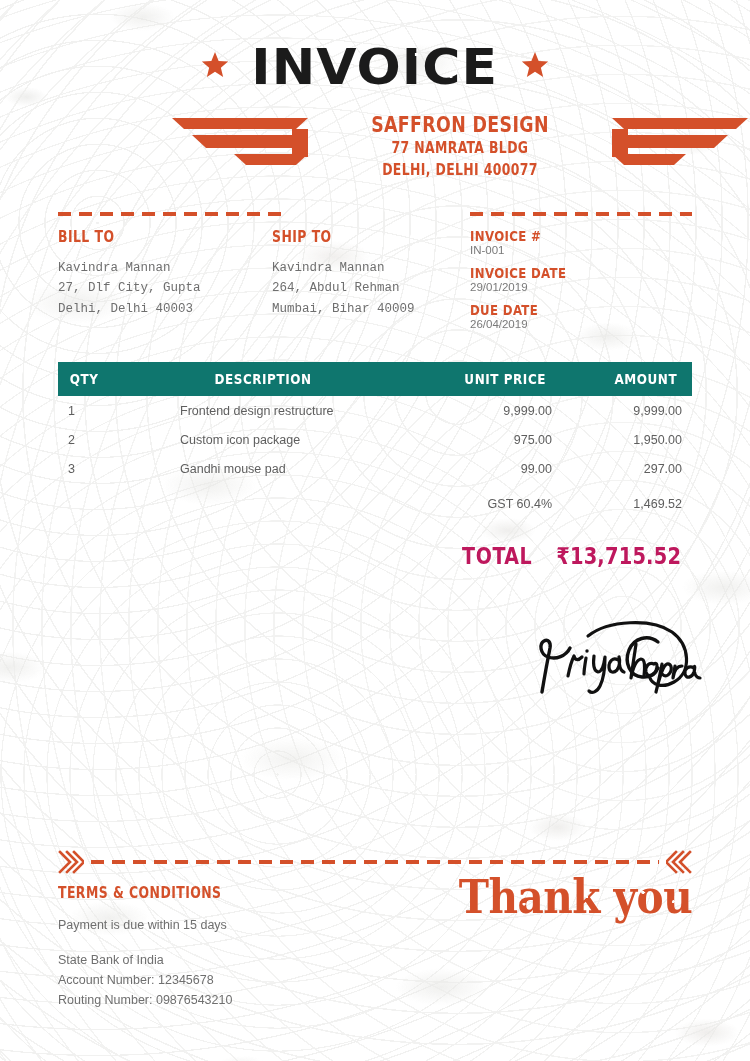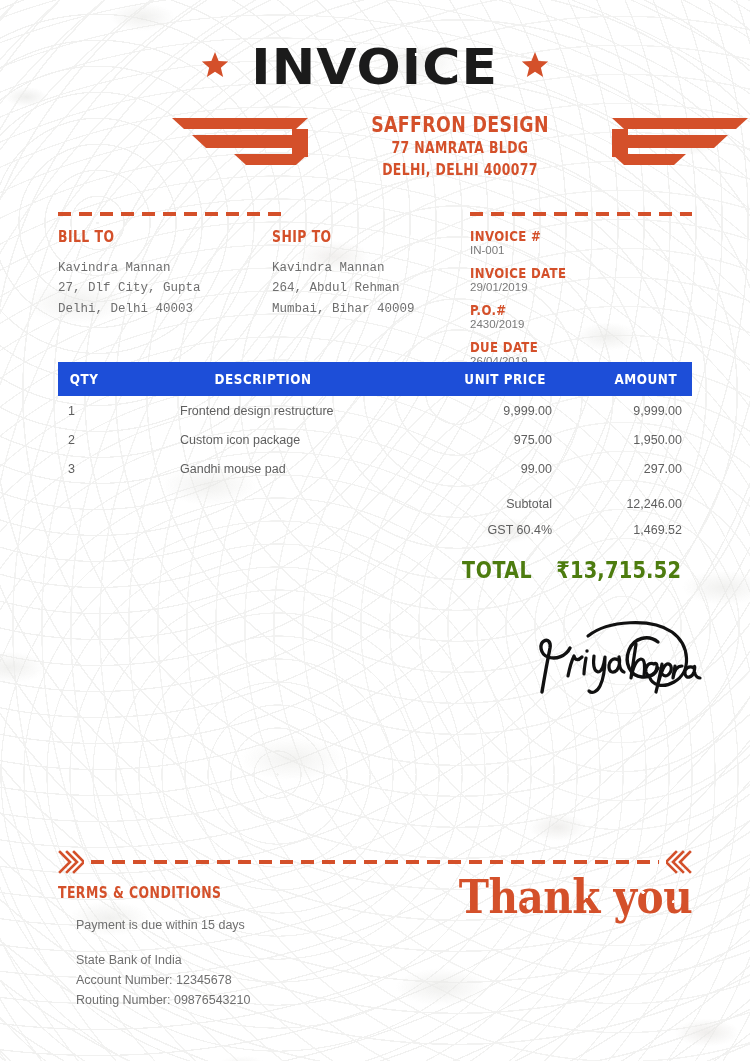--- a/index.html
+++ b/index.html
@@ -194,21 +194,21 @@
   }
 
   
   .table {
     position: absolute;
     left: 58px;
     top: 362px;
     width: 634px;
   }
   .thead {
-    background: #1d4ed8;
+    background: #0f766e;
     height: 34px;
     display: flex;
     align-items: center;
     color: #ffffff;
     font-family: "DejaVu Sans Condensed", "Liberation Sans Narrow", "Liberation Sans", sans-serif;
     font-weight: 700;
     font-size: 14.5px;
     letter-spacing: 0.6px;
   }
   .c-qty   { width: 66px;  padding-left: 10px; box-sizing: border-box; text-align: left; }
@@ -240,22 +240,22 @@
     height: 26px;
     color: #5e5e5e;
     font-size: 12.5px;
   }
   .tot-label { width: 494px; text-align: right; padding-right: 0; box-sizing: border-box; }
   .tot-value { width: 140px; text-align: right; padding-right: 10px; box-sizing: border-box; }
 
   .grand {
     display: flex;
     align-items: center;
-    margin-top: 8px;
-    color: #4d7c0f;
+    margin-top: 20px;
+    color: #be185d;
   }
   .grand-label {
     width: 494px;
     text-align: right;
     font-family: "DejaVu Sans Condensed", "Liberation Sans Narrow", "Liberation Sans", sans-serif;
     font-weight: 700;
     font-size: 23px;
     letter-spacing: 0.6px;
     transform: scaleX(0.92);
   }
@@ -316,21 +316,20 @@
     font-size: 15px;
     letter-spacing: 0.5px;
     transform: scaleX(0.92);
     transform-origin: left center;
     margin-bottom: 13px;
   }
   .terms-line {
     color: #6f6f6f;
     font-size: 12.5px;
     line-height: 1.6;
-    margin-left: 18px;
   }
   .terms-gap { height: 15px; }
 
   .thankyou {
     position: absolute;
     right: 58px;
     top: 874px;
     color: #d4502a;
     font-family: "DejaVu Serif Condensed", "DejaVu Serif", "Liberation Serif", serif;
     font-weight: 700;
@@ -425,24 +424,20 @@
   <div class="meta">
     <div class="meta-row">
       <span class="meta-key">INVOICE #</span>
       <span class="meta-val">IN-001</span>
     </div>
     <div class="meta-row">
       <span class="meta-key">INVOICE DATE</span>
       <span class="meta-val">29/01/2019</span>
     </div>
     <div class="meta-row">
-      <span class="meta-key">P.O.#</span>
-      <span class="meta-val">2430/2019</span>
-    </div>
-    <div class="meta-row">
       <span class="meta-key">DUE DATE</span>
       <span class="meta-val">26/04/2019</span>
     </div>
   </div>
 
   <div class="table">
     <div class="thead">
       <span class="c-qty">QTY</span>
       <span class="c-desc">DESCRIPTION</span>
       <span class="c-price">UNIT PRICE</span>
@@ -463,24 +458,20 @@
     </div>
     <div class="trow">
       <span class="c-qty">3</span>
       <span class="c-desc">Gandhi mouse pad</span>
       <span class="c-price">99.00</span>
       <span class="c-amt">297.00</span>
     </div>
   </div>
 
   <div class="totals">
-    <div class="tot-row">
-      <span class="tot-label">Subtotal</span>
-      <span class="tot-value">12,246.00</span>
-    </div>
     <div class="tot-row">
       <span class="tot-label">GST 60.4%</span>
       <span class="tot-value">1,469.52</span>
     </div>
     <div class="grand">
       <span class="grand-label">TOTAL</span>
       <span class="grand-value">₹13,715.52</span>
     </div>
   </div>
 

